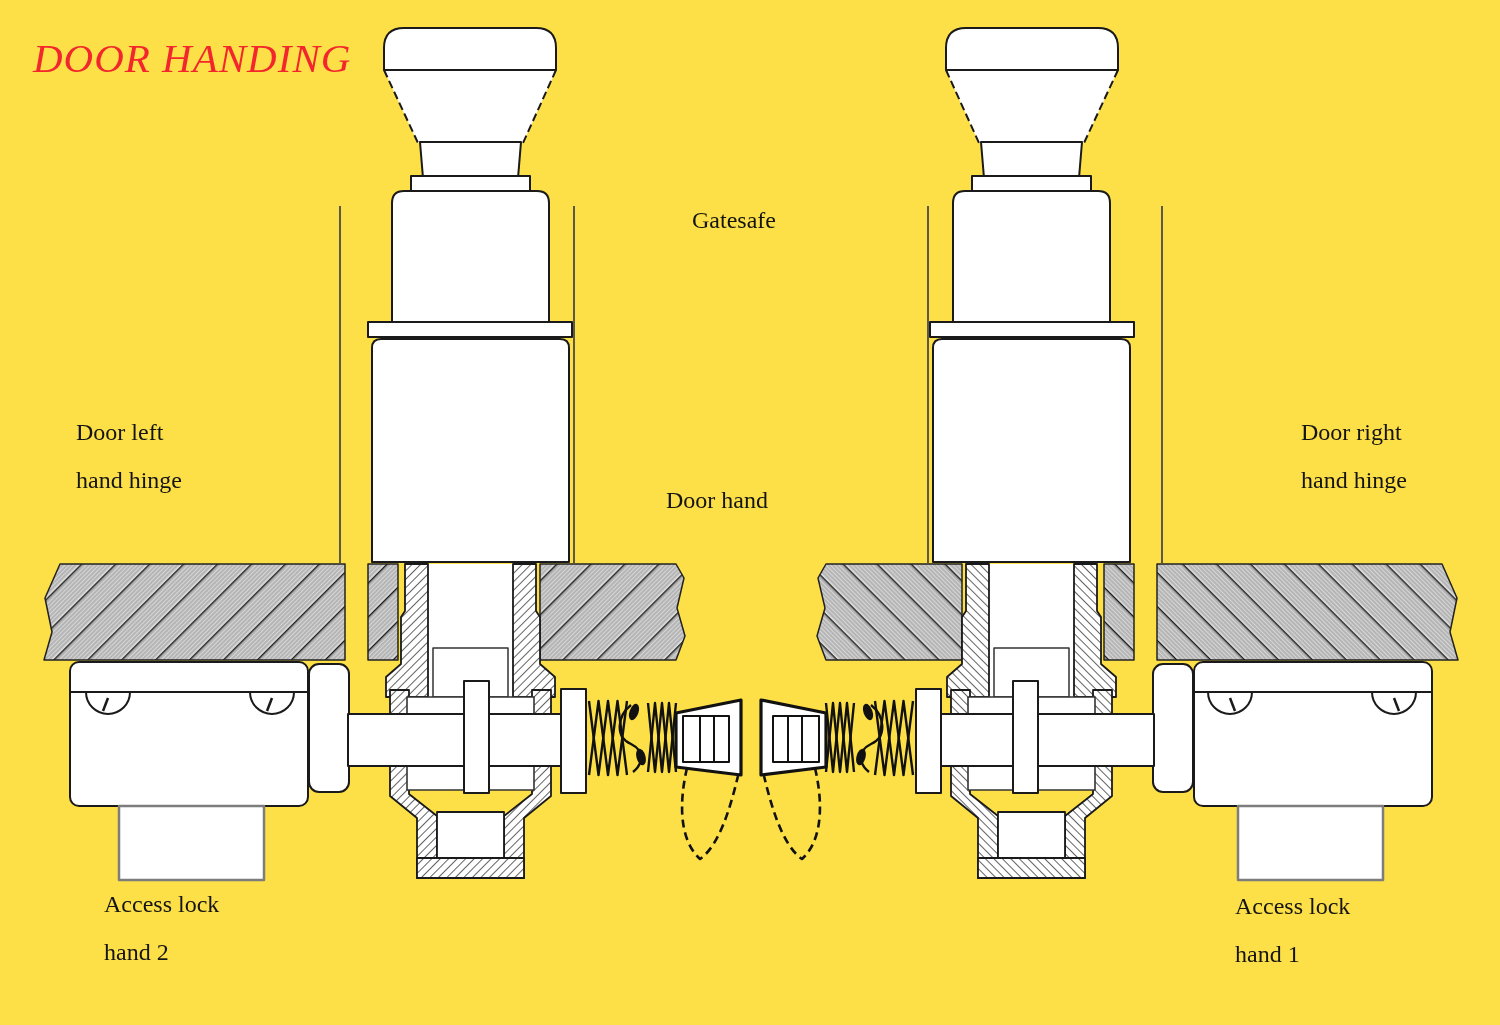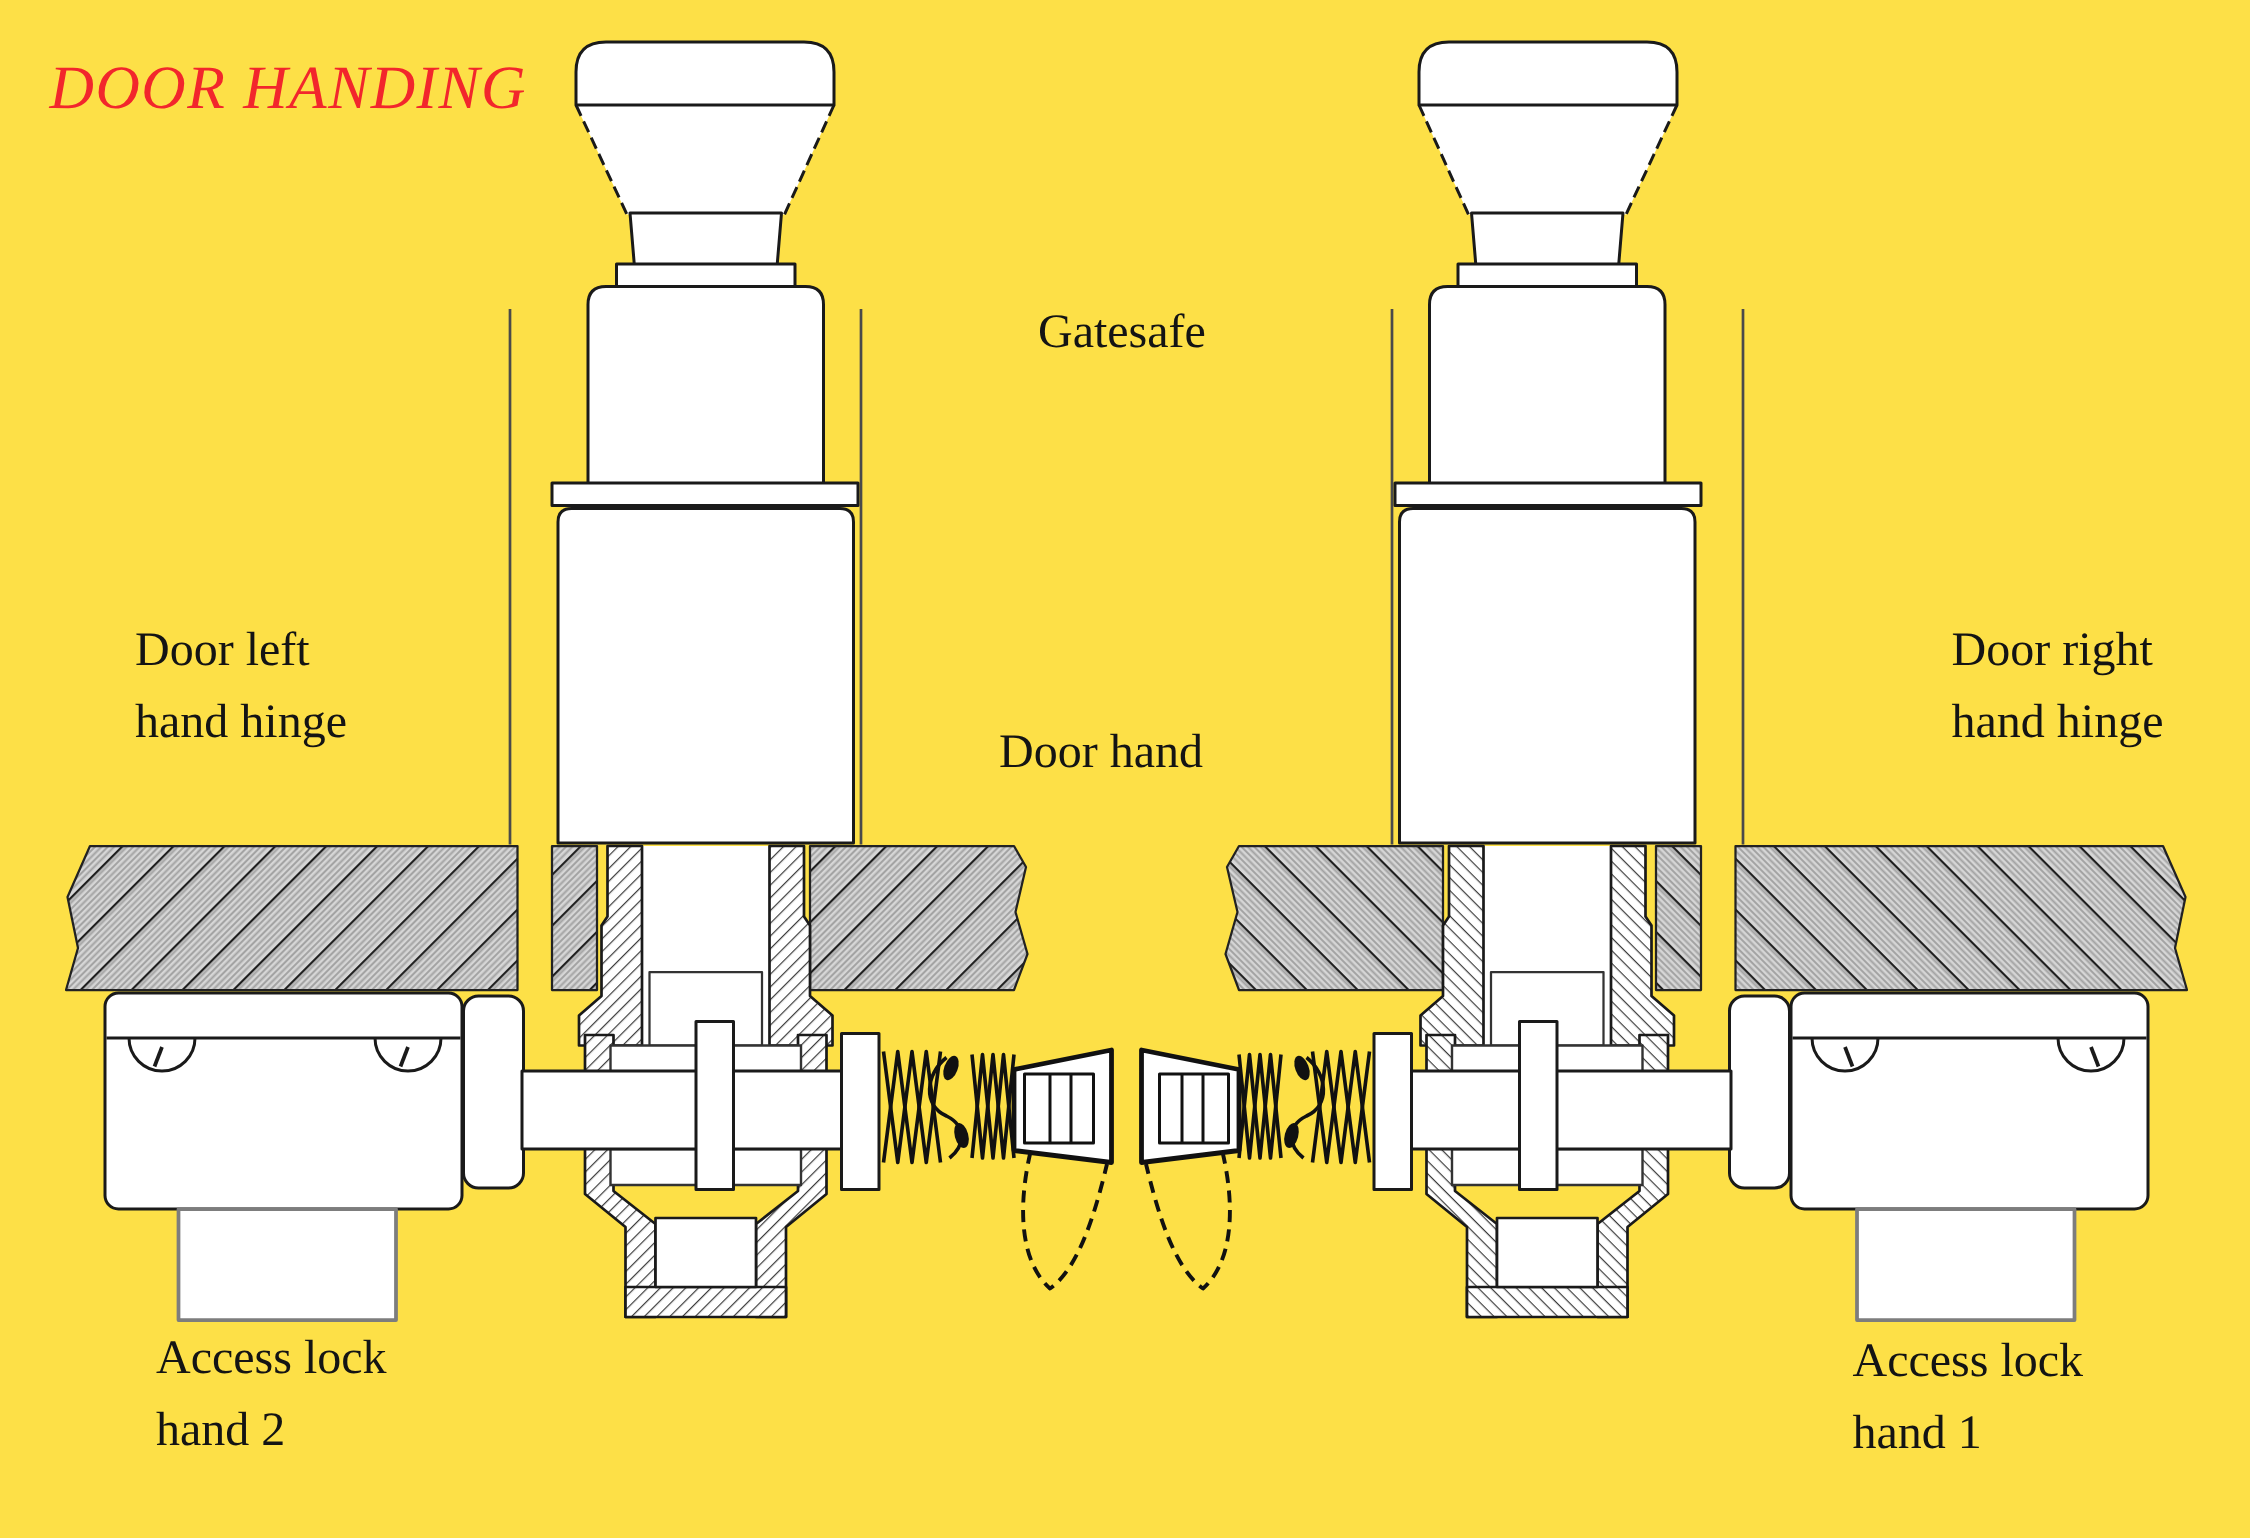--- a/index.html
+++ b/index.html
@@ -1,19 +1,19 @@
 <!DOCTYPE html>
 <html><head>
 <meta charset="utf-8">
 <style>
   html,body{margin:0;padding:0;background:#ffffff;}
   #stage{position:relative;width:1500px;height:1025px;background:#fde047;overflow:hidden;
          font-family:Liberation Serif, serif;}
   #drawing{position:absolute;left:0;top:0;}
-  .lbl{position:absolute;color:#141414;font-size:32px;line-height:48px;white-space:pre-line;}
+  .lbl{position:absolute;color:#141414;font-size:24px;line-height:48px;white-space:pre-line;}
   .lbl.title{color:#f2262c;font-style:italic;font-size:41px;letter-spacing:1px;}
 </style>
 </head>
 <body>
 
 <div id="stage">
 
   <svg id="drawing" width="1500" height="1025" viewBox="0 0 1500 1025">
     <defs>
 
@@ -123,21 +123,21 @@
 
     <use href="#assy"></use>
 
     <use href="#assy" transform="translate(1502,0) scale(-1,1)"></use>
   </svg>
 
   <div class="lbl title" style="left:33px;top:34px;">DOOR HANDING</div>
 
   <div class="lbl" style="left:692px;top:196px;">Gatesafe</div>
 
-  <div class="lbl" style="left:90px;top:408px;">Door left
+  <div class="lbl" style="left:76px;top:408px;">Door left
 hand hinge</div>
 
   <div class="lbl" style="left:666px;top:476px;">Door hand</div>
 
   <div class="lbl" style="left:1301px;top:408px;">Door right
 hand hinge</div>
 
   <div class="lbl" style="left:104px;top:880px;">Access lock
 hand 2</div>
 

